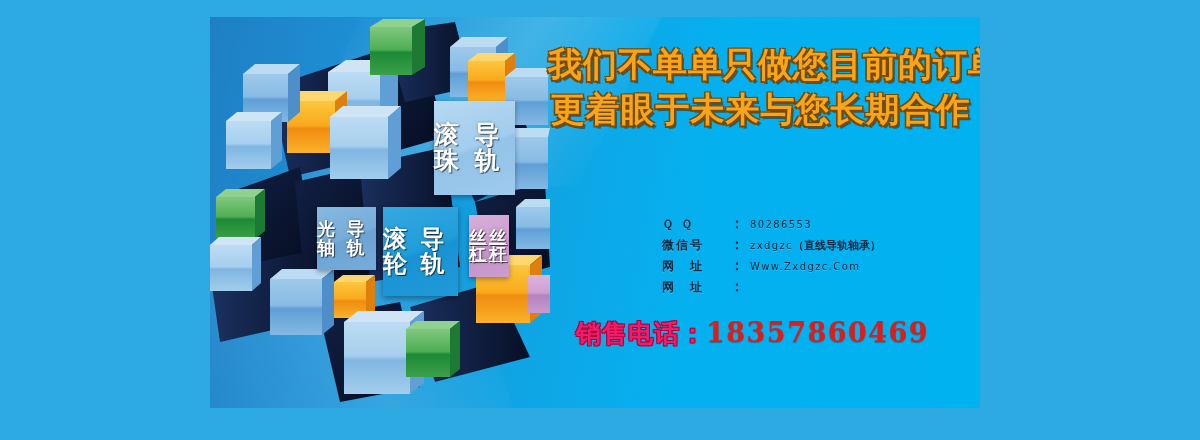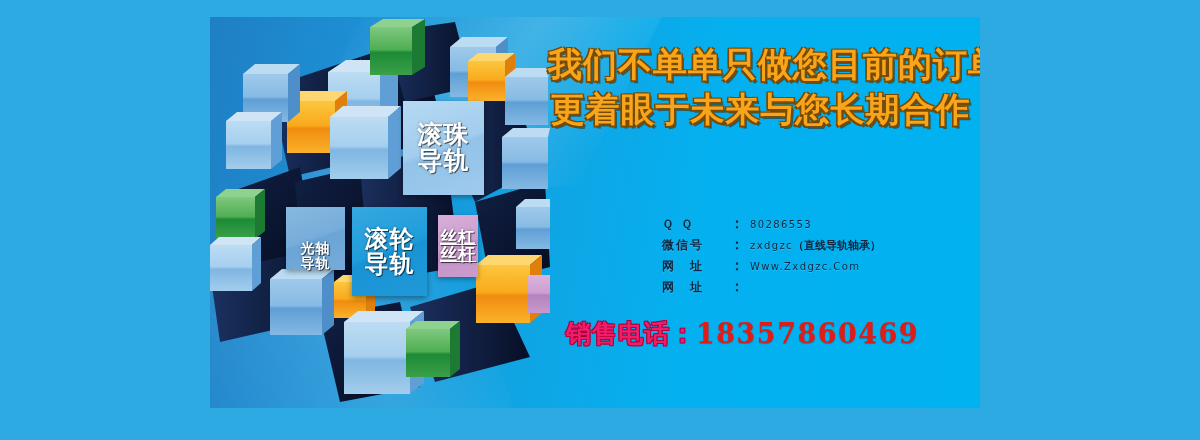--- a/index.html
+++ b/index.html
@@ -23,33 +23,34 @@
     transform:skewX(-26deg); }
   #ray2{ left:-60px; top:230px; width:340px; height:180px;
     background:linear-gradient(80deg,rgba(255,255,255,0) 0%,rgba(255,255,255,.13) 60%,rgba(255,255,255,0) 100%);
     transform:skewX(18deg); }
 
   
   #cluster{ position:absolute; left:0px; top:0px; width:340px; height:391px; }
 
   
   .plate{
-    position:absolute; display:flex; flex-direction:column;
+    position:absolute; display:flex; flex-direction:row;
     align-items:center; justify-content:center;
     color:#ffffff; font-weight:bold; line-height:1.03;
     text-shadow:1px 1px 0 rgba(0,0,0,.55), 0 0 3px rgba(0,0,0,.35);
     letter-spacing:1px;
+    margin-left:31px;
   }
   #plate-gunzhu{
     left:193px; top:84px; width:81px; height:94px; font-size:25px;
     background:linear-gradient(160deg,#b6d9f2 0%,#a2cdee 48%,#93c3e9 52%,#9ecaed 100%);
     box-shadow:0 2px 5px rgba(0,0,0,.35);
   }
   #plate-guangzhou{
-    left:76px; top:190px; width:59px; height:63px; font-size:14px;
+    left:76px; top:190px; width:59px; height:63px; font-size:18px;
     background:linear-gradient(160deg,#87b9df 0%,#77addb 48%,#6ba4d5 52%,#76acda 100%);
     box-shadow:0 2px 5px rgba(0,0,0,.35);
     justify-content:flex-end;
   }
   #plate-gunlun{
     left:142px; top:190px; width:75px; height:89px; font-size:24px;
     background:linear-gradient(160deg,#35a8e0 0%,#1f9ddb 48%,#1893d4 52%,#2099d8 100%);
     box-shadow:0 2px 6px rgba(0,0,0,.40);
   }
   #plate-sigang{
@@ -85,21 +86,21 @@
     display:inline-block; width:68px; color:#10263f; font-size:12px; font-weight:bold;
     letter-spacing:2px; text-shadow:0 1px 0 rgba(255,255,255,.18);
   }
   .c-colon{ color:#10263f; font-size:14px; font-weight:bold; margin-right:6px; }
   .c-value{
     color:#10263f; font-size:10px; font-weight:normal; letter-spacing:1.4px;
     text-shadow:0 1px 0 rgba(255,255,255,.18);
   }
   .c-note{ color:#10263f; font-size:11px; font-weight:bold; letter-spacing:0; }
 
-  #phone{ position:absolute; left:26px; top:300px; display:flex; align-items:center; }
+  #phone{ position:absolute; left:36px; top:300px; display:flex; align-items:flex-start; }
   #phone-label{
     font-size:25px; font-weight:bold; color:#ef1e6b; letter-spacing:1px;
     text-shadow:-1px -1px 0 #b00038, 1px -1px 0 #b00038, -1px 1px 0 #b00038, 1px 1px 0 #b00038;
   }
   #phone-number{
     font-size:27px; font-weight:bold; color:#e01c18; letter-spacing:1.5px;
     font-family:"DejaVu Serif","Liberation Serif",serif;
     margin-left:0;
     text-shadow:0 1px 1px rgba(80,0,0,.35);
   }

